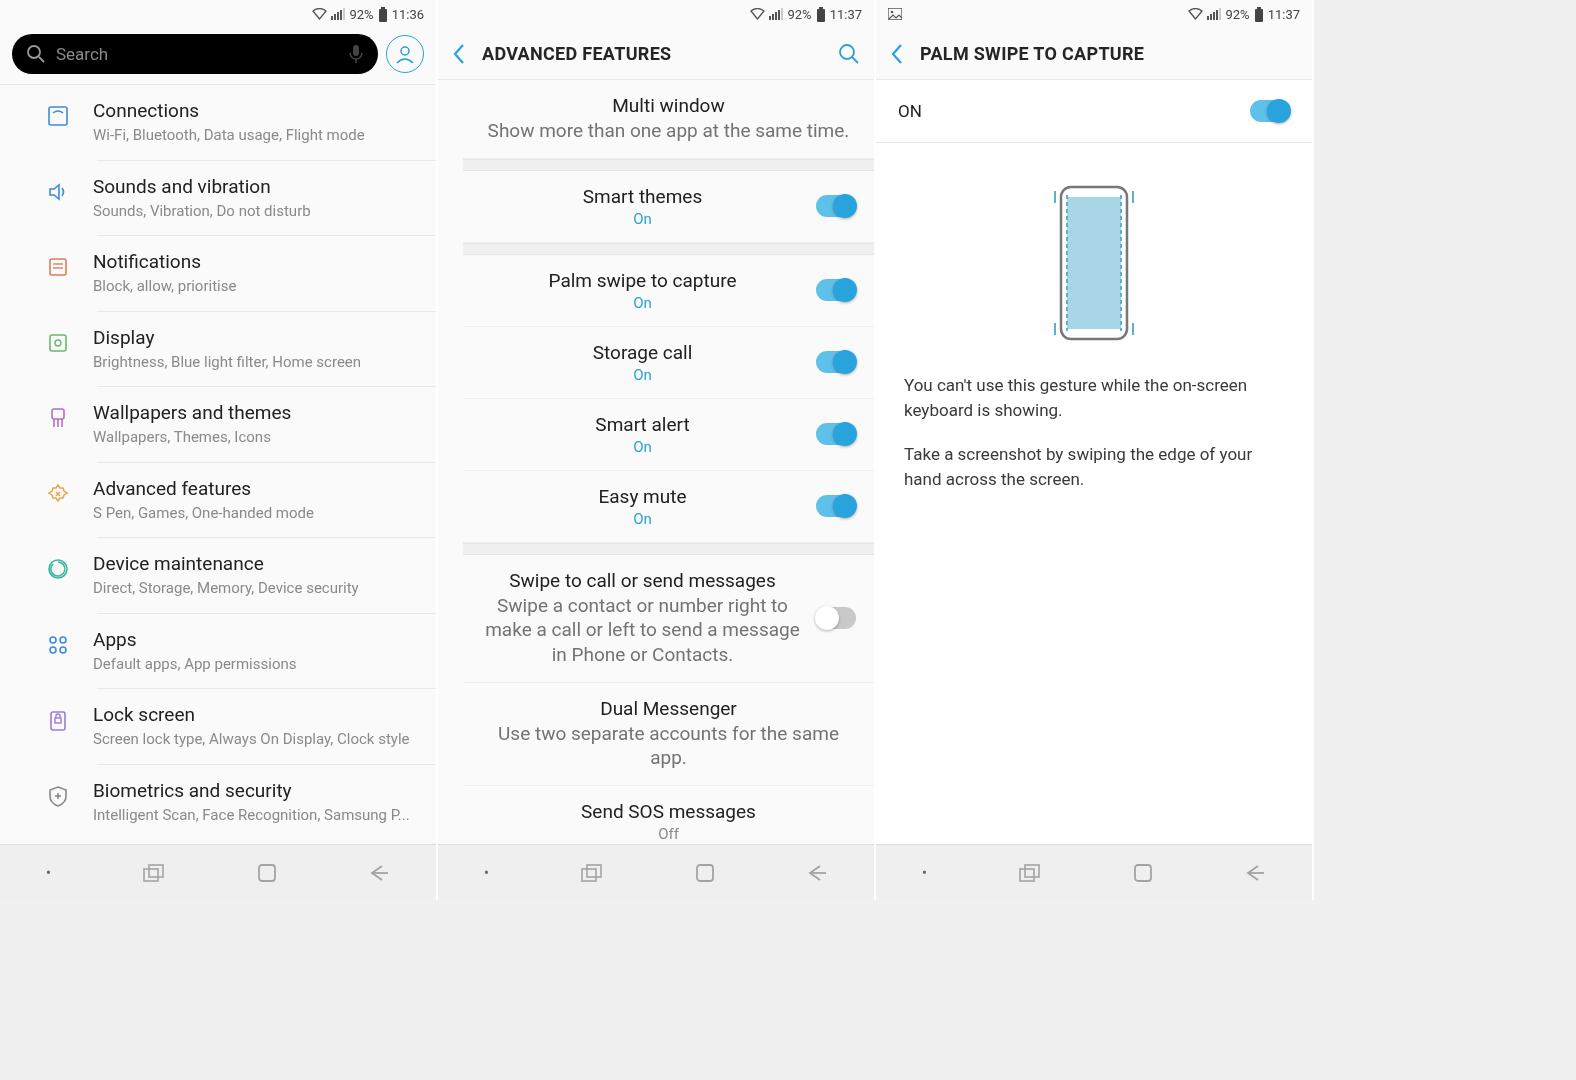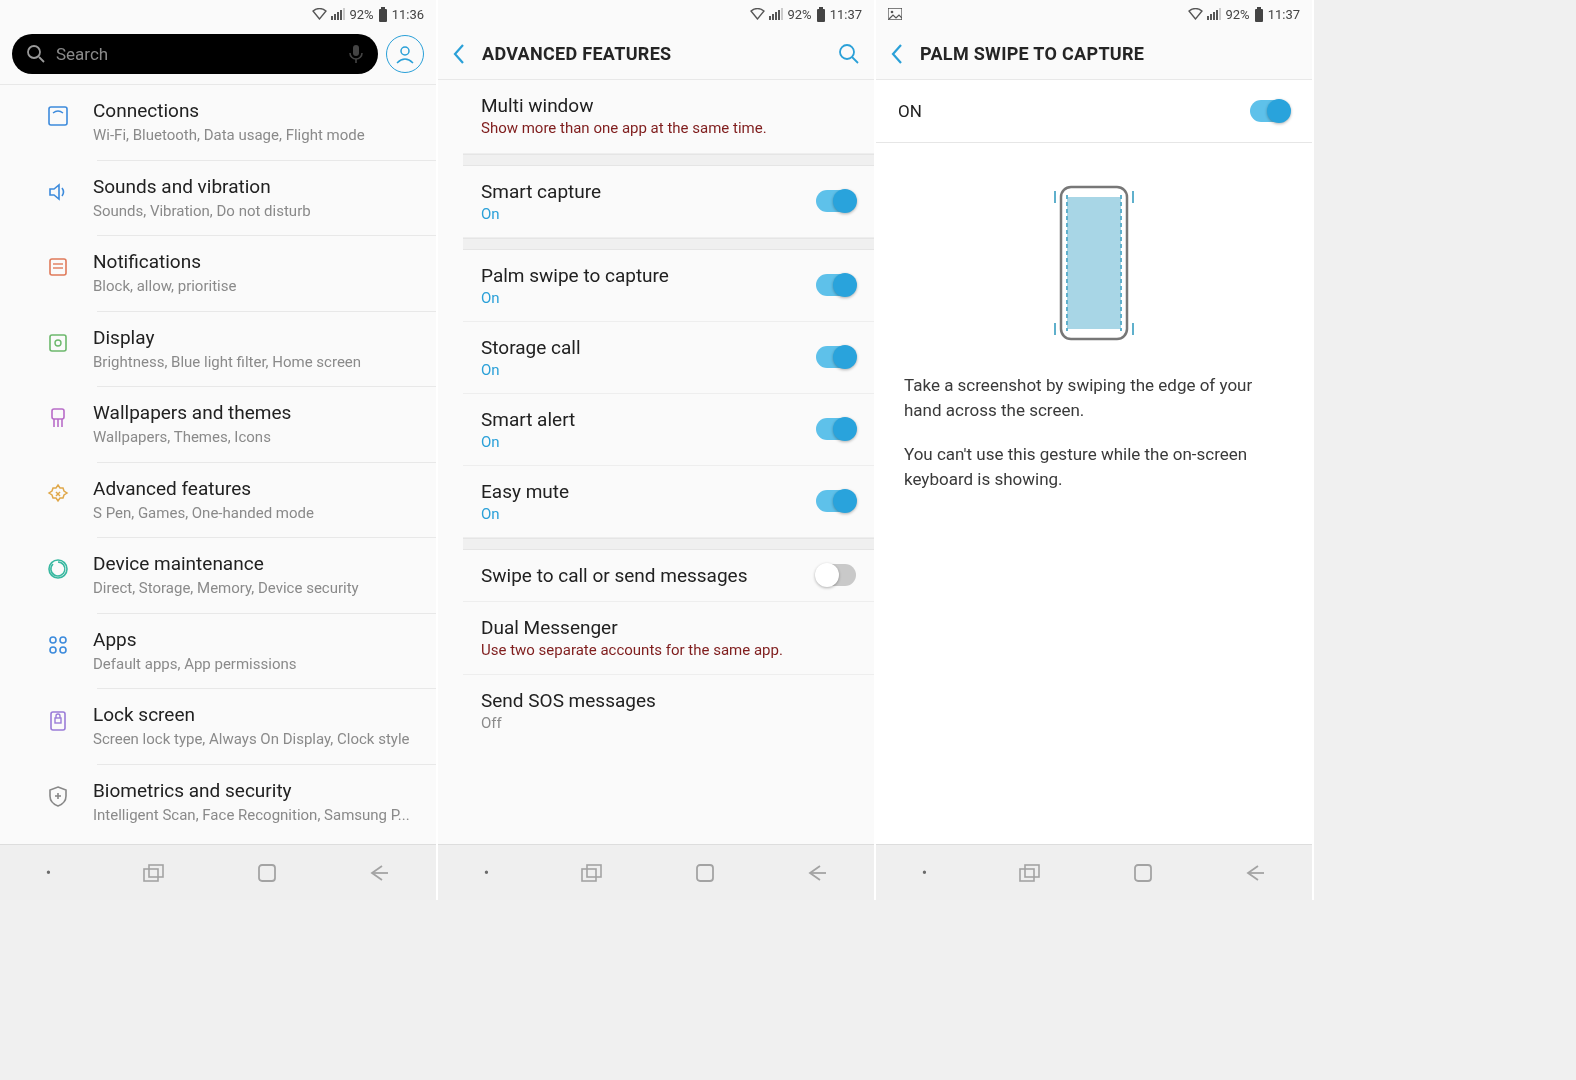--- a/index.html
+++ b/index.html
@@ -97,24 +97,25 @@
 .row .texts { flex:1; display:flex; flex-direction:column; gap:4px; }
 .row .t1 { font-size: 19px; color: #212121; }
 .row .t2 { font-size: 15px; color: #8a8a8a; line-height:1.3; }
 
 
 .row2 {
   display:flex; align-items:center;
   padding: 14px 18px;
   border-bottom: 1px solid #eee;
   gap: 12px;
+  text-align: center;
 }
 .row2 .texts2 { flex:1; display:flex; flex-direction:column; gap:2px; }
 .row2 .r-title { font-size: 19px; color:#212121; }
-.row2 .r-sub { font-size: 15px; color:#7f1d1d; line-height:1.3; }
+.row2 .r-sub { font-size: 19px; color:#737373; line-height:1.3; }
 .row2 .r-state { font-size: 15px; color:#2aa0d8; }
 .row2 .r-state.off { color:#8a8a8a; }
 .section-gap { height: 12px; background:#f0f0f0; border-top:1px solid #e5e5e5; border-bottom:1px solid #e5e5e5; }
 
 
 .toggle {
   width: 40px; height: 22px; border-radius: 11px;
   background: #c9c9c9; position:relative; flex-shrink:0;
 }
 .toggle::after {
@@ -413,21 +414,21 @@
     <div class="row2">
       <div class="texts2">
             <div class="r-title">Multi window</div>
             <div class="r-sub">Show more than one app at the same time.</div>
           </div>
     </div>
     <div class="section-gap"></div>
 
     <div class="row2">
       <div class="texts2">
-            <div class="r-title">Smart capture</div>
+            <div class="r-title">Smart themes</div>
             <div class="r-state">On</div>
           </div>
       <div class="toggle on"></div>
     </div>
     <div class="section-gap"></div>
 
     <div class="row2">
       <div class="texts2">
             <div class="r-title">Palm swipe to capture</div>
             <div class="r-state">On</div>
@@ -453,20 +454,21 @@
             <div class="r-title">Easy mute</div>
             <div class="r-state">On</div>
           </div>
       <div class="toggle on"></div>
     </div>
     <div class="section-gap"></div>
 
     <div class="row2">
       <div class="texts2">
             <div class="r-title">Swipe to call or send messages</div>
+            <div class="r-sub">Swipe a contact or number right to make a call or left to send a message in Phone or Contacts.</div>
           </div>
       <div class="toggle"></div>
     </div>
     <div class="row2">
       <div class="texts2">
             <div class="r-title">Dual Messenger</div>
             <div class="r-sub">Use two separate accounts for the same app.</div>
           </div>
     </div>
     <div class="row2" style="border-bottom:none;">
@@ -555,22 +557,22 @@
         <rect x="18" y="14" width="54" height="132" fill="#a8d6e6"></rect>
         <line x1="18" y1="12" x2="18" y2="148" stroke="#5fb0cc" stroke-width="2" stroke-dasharray="4 3"></line>
         <line x1="72" y1="12" x2="72" y2="148" stroke="#5fb0cc" stroke-width="2" stroke-dasharray="4 3"></line>
         <line x1="6" y1="8" x2="6" y2="20" stroke="#5fb0cc" stroke-width="2"></line>
         <line x1="84" y1="8" x2="84" y2="20" stroke="#5fb0cc" stroke-width="2"></line>
         <line x1="6" y1="140" x2="6" y2="152" stroke="#5fb0cc" stroke-width="2"></line>
         <line x1="84" y1="140" x2="84" y2="152" stroke="#5fb0cc" stroke-width="2"></line>
       </svg>
     </div>
     <div class="s3-desc">
+      <p>You can't use this gesture while the on-screen keyboard is showing.</p>
       <p>Take a screenshot by swiping the edge of your hand across the screen.</p>
-      <p>You can't use this gesture while the on-screen keyboard is showing.</p>
     </div>
   </div>
 
   <div class="navbar">
     <span class="nav-ico">•</span>
     <span class="nav-ico">
           <svg width="22" height="18">
             <rect x="1" y="5" width="14" height="12" fill="none" stroke="#666" stroke-width="1.6"></rect>
             <rect x="6" y="1" width="14" height="12" fill="none" stroke="#666" stroke-width="1.6"></rect>
           </svg>

